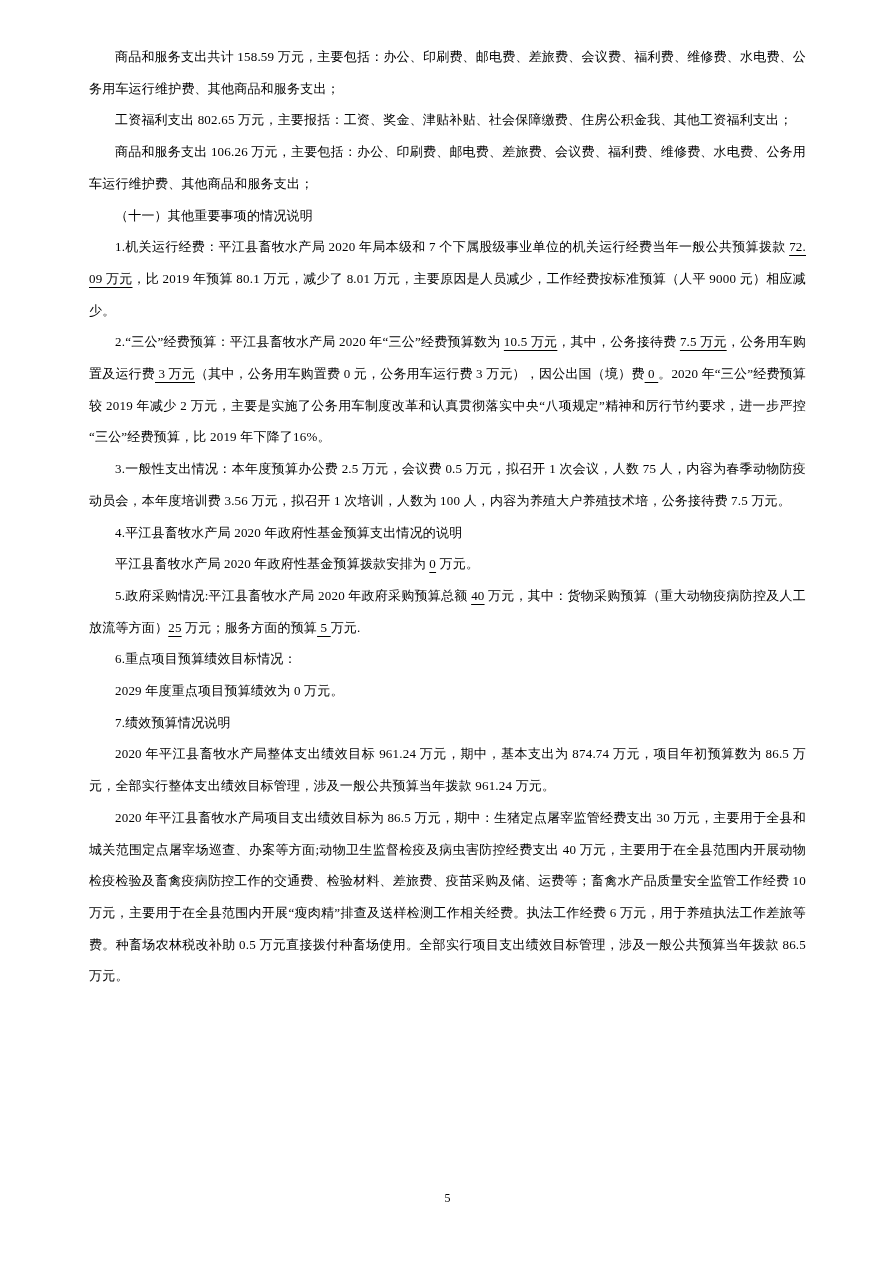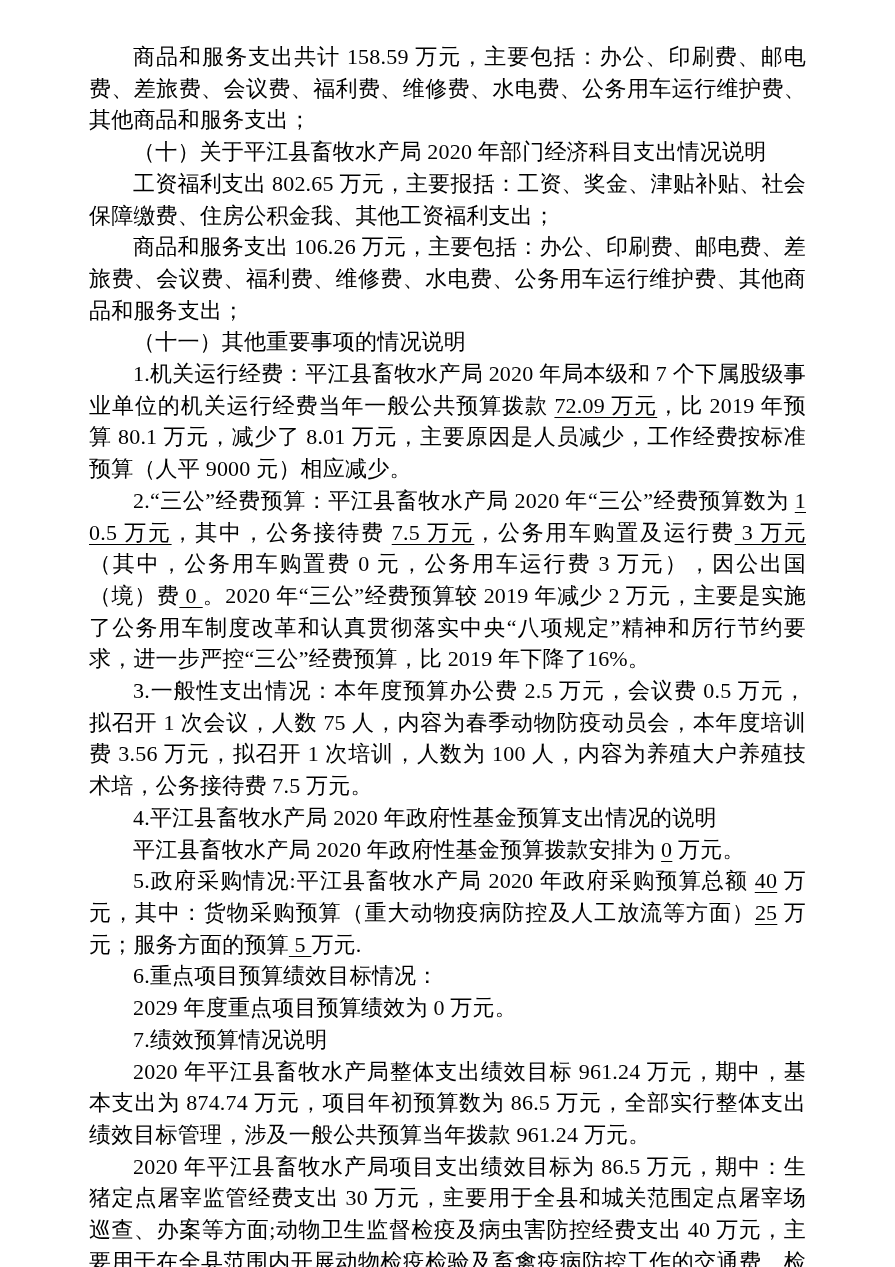--- a/index.html
+++ b/index.html
@@ -15,21 +15,21 @@
     background: #ffffff;
     box-sizing: border-box;
     padding: 41px 89px 0 89px;
     overflow: hidden;
     font-family: "Liberation Serif", "DejaVu Serif", serif;
     color: #000000;
   }
   .doc-body p {
     margin: 0;
     padding: 0;
-    font-size: 22px;
+    font-size: 13px;
     line-height: 31.7px;
     text-align: justify;
     text-indent: 2em;
     word-break: break-all;
     letter-spacing: 0.2px;
   }
   .underline {
     text-decoration: underline;
     text-decoration-thickness: 1px;
     text-underline-offset: 4px;
@@ -45,21 +45,20 @@
     font-family: "Liberation Serif", "DejaVu Serif", serif;
     color: #000000;
   }
 </style>
 </head>
 <body>
 
 <div class="page">
   <div class="doc-body">
       <p><span>商品和服务支出共计 158.59 万元，主要包括：办公、印刷费、邮电费、差旅费、会议费、福利费、维修费、水电费、公务用车运行维护费、其他商品和服务支出；</span></p>
-      <p><span>（十）关于平江县畜牧水产局 2020 年部门经济科目支出情况说明</span></p>
       <p><span>工资福利支出 802.65 万元，主要报括：工资、奖金、津贴补贴、社会保障缴费、住房公积金我、其他工资福利支出；</span></p>
       <p><span>商品和服务支出 106.26 万元，主要包括：办公、印刷费、邮电费、差旅费、会议费、福利费、维修费、水电费、公务用车运行维护费、其他商品和服务支出；</span></p>
       <p><span>（十一）其他重要事项的情况说明</span></p>
       <p><span>1.机关运行经费：平江县畜牧水产局 2020 年局本级和 7 个下属股级事业单位的机关运行经费当年一般公共预算拨款 </span><span class="underline">72.09 万元</span><span>，比 2019 年预算 80.1 万元，减少了 8.01 万元，主要原因是人员减少，工作经费按标准预算（人平 9000 元）相应减少。</span></p>
       <p><span>2.“三公”经费预算：平江县畜牧水产局 2020 年“三公”经费预算数为 </span><span class="underline">10.5 万元</span><span>，其中，公务接待费 </span><span class="underline">7.5 万元</span><span>，公务用车购置及运行费</span><span class="underline"> 3 万元</span><span>（其中，公务用车购置费 0 元，公务用车运行费 3 万元），因公出国（境）费</span><span class="underline"> 0 </span><span>。2020 年“三公”经费预算较 2019 年减少 2 万元，主要是实施了公务用车制度改革和认真贯彻落实中央“八项规定”精神和厉行节约要求，进一步严控“三公”经费预算，比 2019 年下降了16%。</span></p>
       <p><span>3.一般性支出情况：本年度预算办公费 2.5 万元，会议费 0.5 万元，拟召开 1 次会议，人数 75 人，内容为春季动物防疫动员会，本年度培训费 3.56 万元，拟召开 1 次培训，人数为 100 人，内容为养殖大户养殖技术培，公务接待费 7.5 万元。</span></p>
       <p><span>4.平江县畜牧水产局 2020 年政府性基金预算支出情况的说明</span></p>
       <p><span>平江县畜牧水产局 2020 年政府性基金预算拨款安排为 </span><span class="underline">0</span><span> 万元。</span></p>
       <p><span>5.政府采购情况:平江县畜牧水产局 2020 年政府采购预算总额 </span><span class="underline">40</span><span> 万元，其中：货物采购预算（重大动物疫病防控及人工放流等方面）</span><span class="underline">25</span><span> 万元；服务方面的预算</span><span class="underline"> 5 </span><span>万元.</span></p>
       <p><span>6.重点项目预算绩效目标情况：</span></p>

